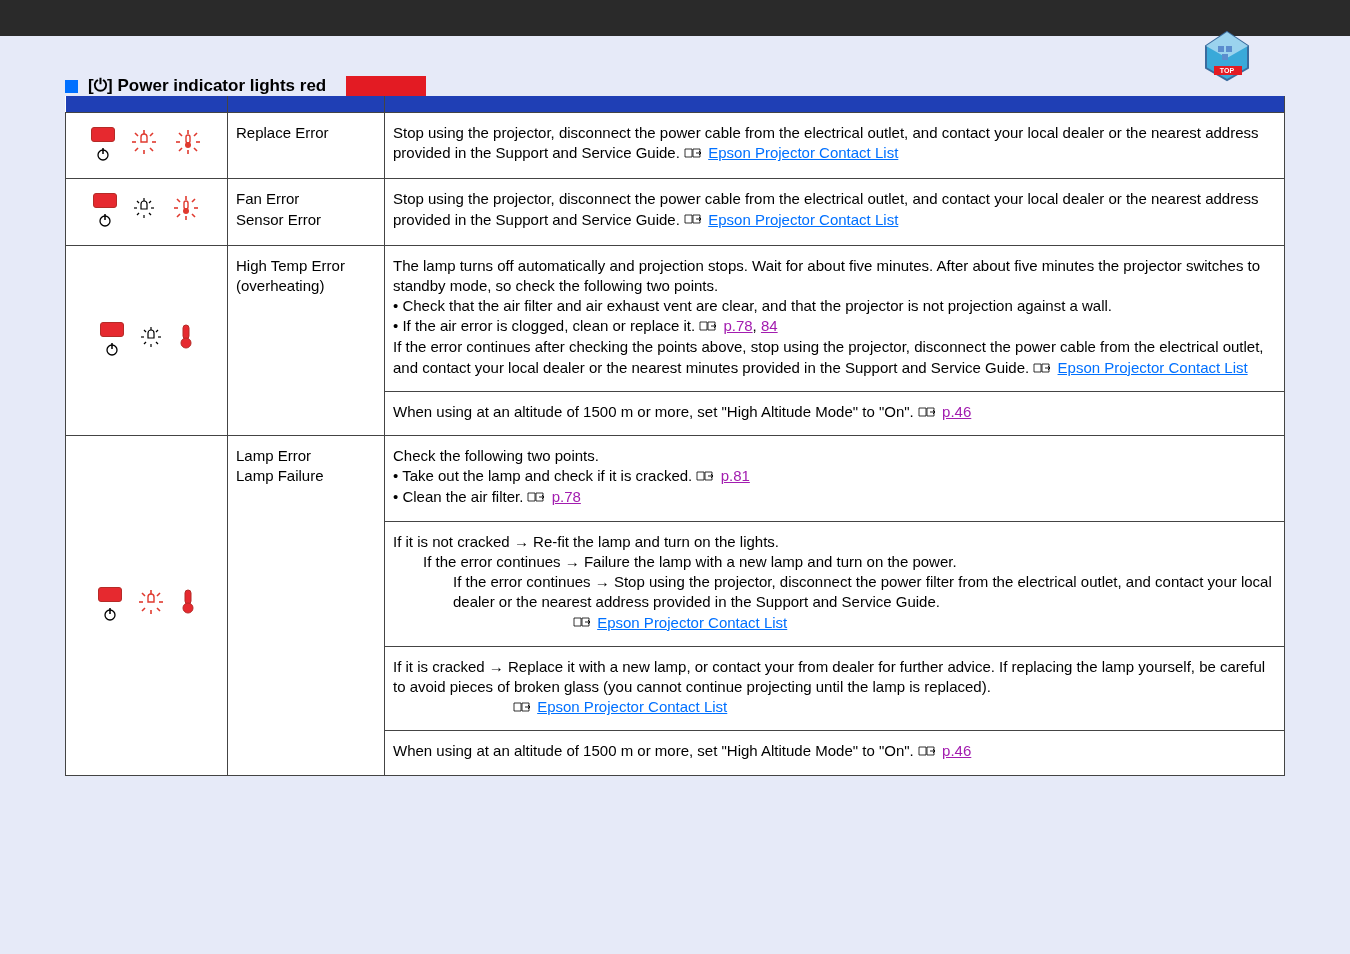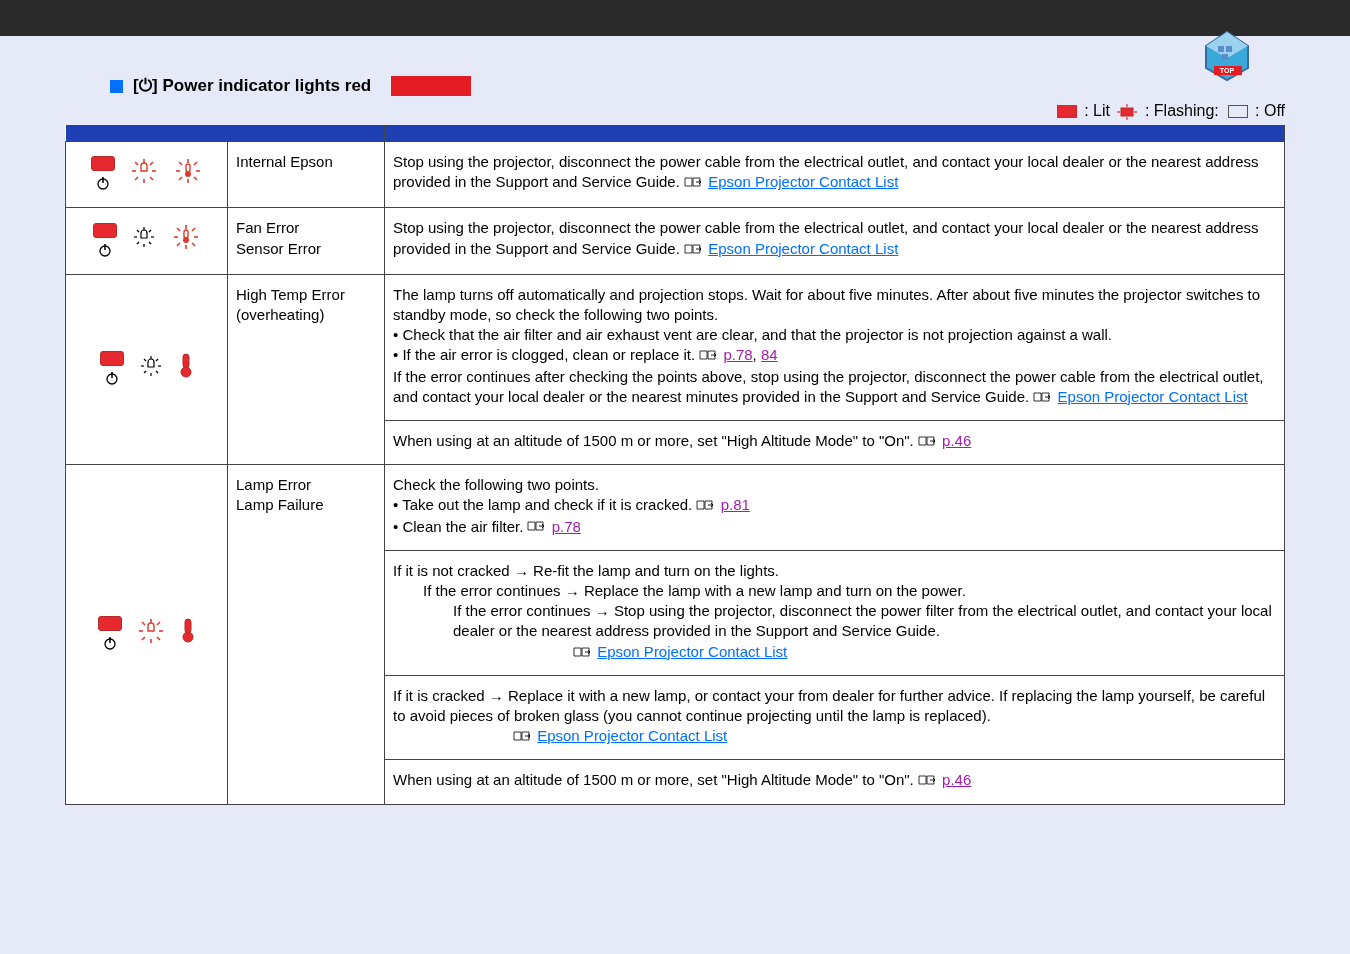--- a/index.html
+++ b/index.html
@@ -27,21 +27,20 @@
   width: 50px;
   height: 55px;
 }
 .main {
   padding: 40px 65px 0 65px;
 }
 .heading-row {
   display: flex;
   align-items: center;
   gap: 10px;
-  margin-left: 45px;
 }
 .sq-bullet {
   width: 13px;
   height: 13px;
   background: #0070ff;
 }
 .heading-text {
   color: #000;
   font-weight: bold;
   font-size: 17px;
@@ -143,36 +142,20 @@
     </svg>
   </div>
 
   <div class="main">
     <div class="heading-row">
       <span class="sq-bullet"></span>
       <span class="heading-text">[⏻] Power indicator lights red</span>
       <span class="heading-tag"></span>
     </div>
 
-    <div class="legend">
-      <span class="lit-sq"></span>
-      <span>: Lit</span>
-      <span class="flash-icon">
-        <svg width="26" height="18" viewBox="0 0 26 18">
-          <rect x="7" y="5" width="12" height="8" fill="#e6292f" stroke="#b52b27"></rect>
-          <line x1="3" y1="9" x2="6" y2="9" stroke="#e6292f" stroke-width="1.2"></line>
-          <line x1="20" y1="9" x2="23" y2="9" stroke="#e6292f" stroke-width="1.2"></line>
-          <line x1="13" y1="1" x2="13" y2="4" stroke="#e6292f" stroke-width="1.2"></line>
-          <line x1="13" y1="14" x2="13" y2="17" stroke="#e6292f" stroke-width="1.2"></line>
-        </svg>
-      </span>
-      <span>: Flashing:</span>
-      &nbsp;<span class="off-sq"></span>
-      <span>: Off</span>
-    </div>
 
     <table class="err">
       <thead>
         <tr>
             <th style="width:145px"></th>
             <th style="width:140px"></th>
             <th></th>
           </tr>
       </thead>
       <tbody>
@@ -214,21 +197,21 @@
                       <line x1="6" y1="24" x2="9" y2="21"></line>
                       <line x1="24" y1="24" x2="21" y2="21"></line>
                     </g>
                     <rect x="13" y="8" width="4" height="8" rx="2" fill="none" stroke="#e03a2f" stroke-width="1.4"></rect>
                     <circle cx="15" cy="18" r="3" fill="#e03a2f"></circle>
                   </svg>
               </span>
             </div>
           </td>
           <td class="col-cause">
-            <span>Internal Epson</span>
+            <span>Replace Error</span>
           </td>
           <td>
             <span>Stop using the projector, disconnect the power cable from the electrical outlet, and contact your local dealer or the nearest address provided in the Support and Service Guide.</span>
             <span class="bookhand"><svg width="18" height="12" viewBox="0 0 18 12">
                   <path d="M1 2 h7 v8 h-7 z M9 2 h7 v8 h-7 z" fill="#fff" stroke="#000" stroke-width="0.8"></path>
                   <path d="M12 6 l5 0 l-2 -2 m2 2 l-2 2" fill="none" stroke="#000" stroke-width="0.9"></path>
                 </svg></span>
             <a class="link" href="#">Epson Projector Contact List</a>
           </td>
         </tr>
@@ -411,21 +394,21 @@
                     <path d="M1 2 h7 v8 h-7 z M9 2 h7 v8 h-7 z" fill="#fff" stroke="#000" stroke-width="0.8"></path>
                     <path d="M12 6 l5 0 l-2 -2 m2 2 l-2 2" fill="none" stroke="#000" stroke-width="0.9"></path>
                   </svg></span>
               <a href="#" class="plink">p.78</a>
             </div>
           </td>
         </tr>
         <tr>
           <td>
             <div>If it is not cracked → Re-fit the lamp and turn on the lights.</div>
-            <div style="padding-left:30px">If the error continues → Replace the lamp with a new lamp and turn on the power.</div>
+            <div style="padding-left:30px">If the error continues → Failure the lamp with a new lamp and turn on the power.</div>
             <div style="padding-left:60px">
               <span>If the error continues → Stop using the projector, disconnect the power filter from the electrical outlet, and contact your local dealer or the nearest address provided in the Support and Service Guide.</span><br>
               <span style="padding-left:120px">
                 <span class="bookhand"><svg width="18" height="12" viewBox="0 0 18 12">
                       <path d="M1 2 h7 v8 h-7 z M9 2 h7 v8 h-7 z" fill="#fff" stroke="#000" stroke-width="0.8"></path>
                       <path d="M12 6 l5 0 l-2 -2 m2 2 l-2 2" fill="none" stroke="#000" stroke-width="0.9"></path>
                     </svg></span>
                 <a class="link" href="#">Epson Projector Contact List</a>
               </span>
             </div>

